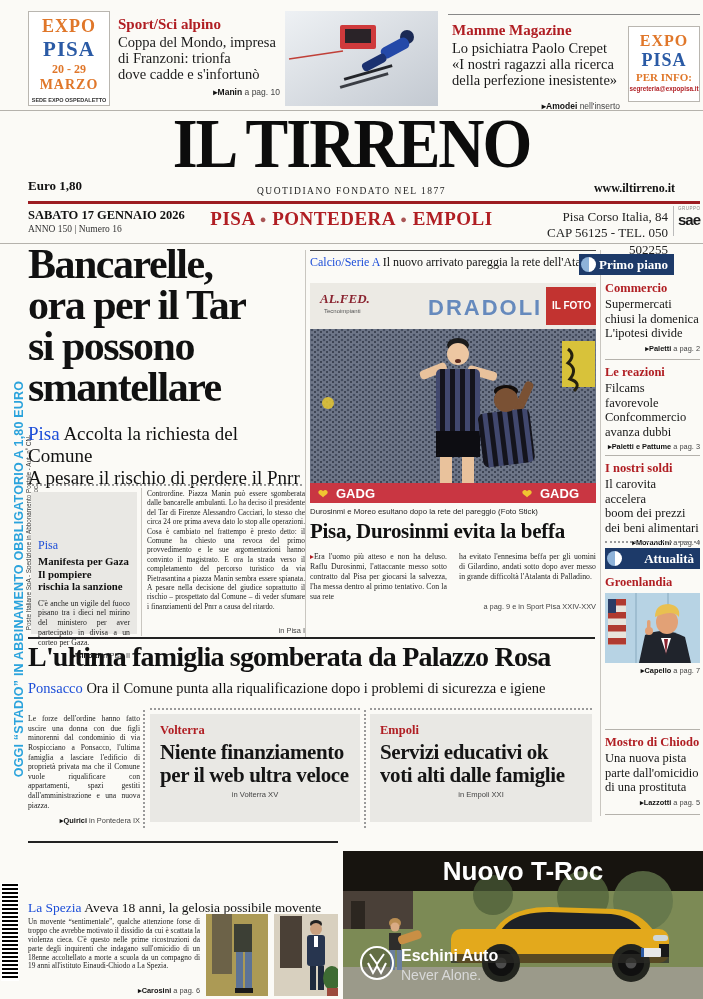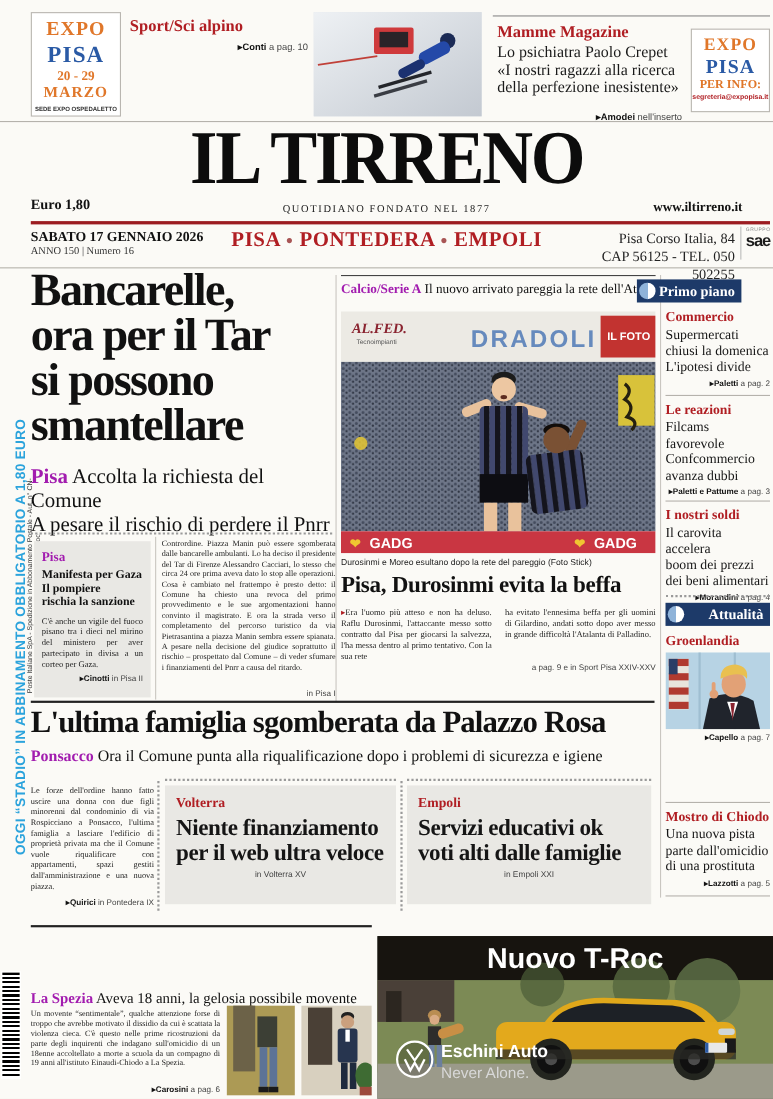--- a/index.html
+++ b/index.html
@@ -1,20 +1,20 @@
 <!DOCTYPE html>
 <html><head>
 <meta charset="utf-8">
 <style>
   html,body{margin:0;padding:0;background:#e9e7e2;}
   .page{position:relative;width:703px;height:999px;background:#fbfaf6;overflow:hidden;
         font-family:"Liberation Serif","DejaVu Serif",serif;color:#111;margin:0 auto;}
   .abs{position:absolute;}
   .sans{font-family:"Liberation Sans","DejaVu Sans",sans-serif;}
-  .k{color:#a21caf;font-weight:bold;}
+  .k{color:#1d4ed8;font-weight:normal;margin-top:39px;}
   .pre{white-space:pre-line;}
   .byline{text-align:right;font-family:"Liberation Sans",sans-serif;font-size:7.4px;color:#222;}
   .byline b{color:#111;}
   .byline .ref{font-weight:normal;color:#444;}
   .hline{background:#b5b2ac;height:1px;}
   .dotline{border-top:2px dotted #9a9a9a;height:0;}
   .vline{background:#c9c6c0;width:1px;}
   .vdot{border-left:2px dotted #9a9a9a;width:0;}
   
   .expo-box{border:1px solid #b9b6b0;background:#fff;text-align:center;box-sizing:border-box;padding-top:4px;}
@@ -61,21 +61,24 @@
   <div class="abs expo-box" style="left:28px;top:11px;width:82px;height:95px;">
     <div class="xo" style="font-size:18px;letter-spacing:1px;">EXPO</div>
     <div class="xb" style="font-size:21px;letter-spacing:1px;">PISA</div>
     <div class="xo" style="font-size:12px;">20 - 29</div>
     <div class="xo" style="font-size:14px;letter-spacing:1px;">MARZO</div>
     <div class="sans" style="font-size:5.5px;font-weight:bold;color:#333;margin-top:4px;">SEDE EXPO OSPEDALETTO</div>
   </div>
 
   <div class="abs" style="left:118px;top:16px;width:162px;">
     <div class="teaser-k">Sport/Sci alpino</div>
-    <div class="byline" style="font-size:8.5px;margin-top:4px;"><b>▸Conti</b> <span class="ref">a pag. 10</span></div>
+    <div class="teaser-t pre">Coppa del Mondo, impresa
+di Franzoni: trionfa
+dove cadde e s'infortunò</div>
+    <div class="byline" style="font-size:8.5px;margin-top:4px;"><b>▸Manin</b> <span class="ref">a pag. 10</span></div>
   </div>
 
   <svg class="abs" style="left:285px;top:11px;" width="153" height="95" viewBox="0 0 153 95">
     <rect width="153" height="95" fill="#dfe4e9"></rect>
     <rect width="153" height="95" fill="url(#sg)"></rect>
     <defs>
         <linearGradient id="sg" x1="0" y1="0" x2="1" y2="1">
       <stop offset="0" stop-color="#eef1f4"></stop>
           <stop offset="1" stop-color="#c3c9d1"></stop>
         </linearGradient>

